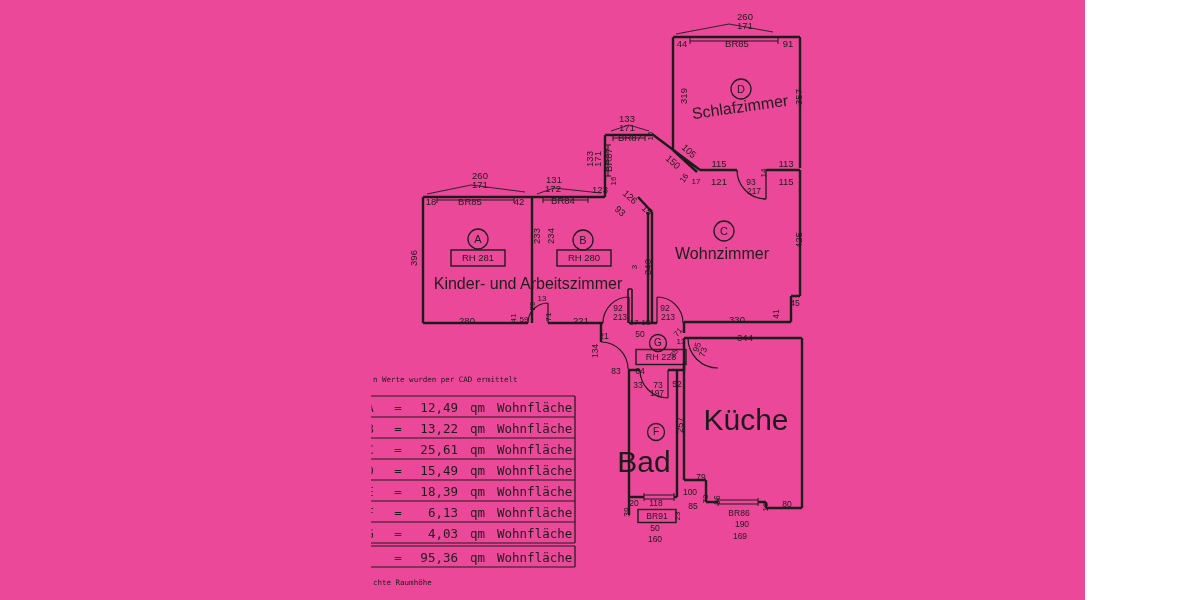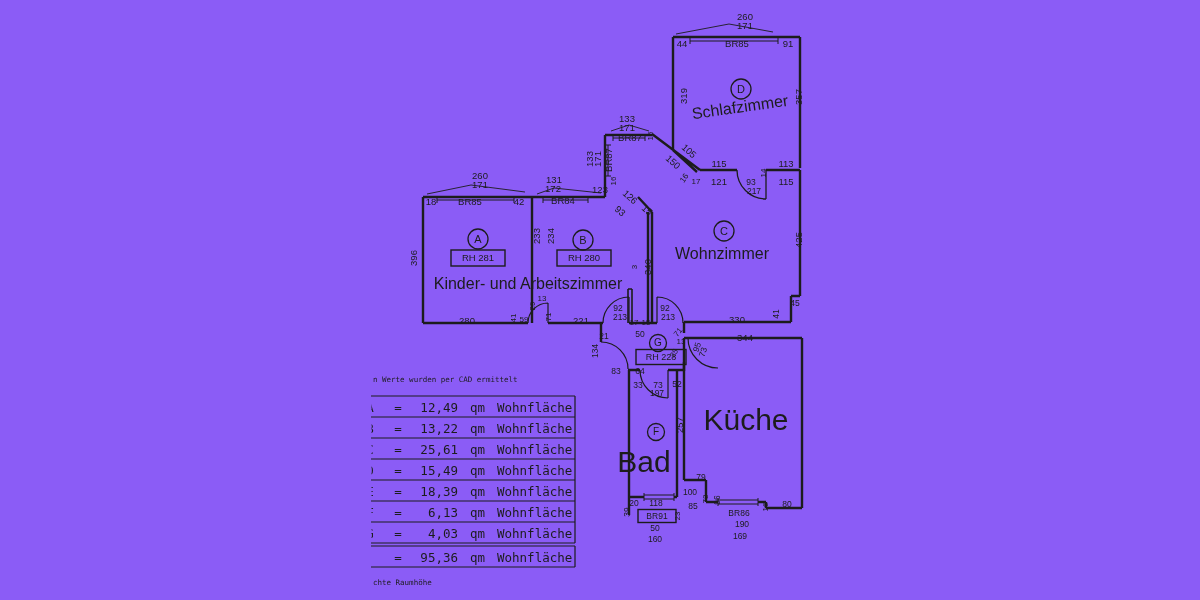--- a/index.html
+++ b/index.html
@@ -1,16 +1,16 @@
 <!DOCTYPE html>
 <html><head>
 <meta charset="utf-8">
 <style>
   html,body{margin:0;padding:0;background:#ffffff;}
-  #stage{position:relative;width:1200px;height:600px;background:#8b5cf6;overflow:hidden;}
+  #stage{position:relative;width:1085px;height:600px;background:#ec4899;overflow:hidden;}
   svg text{font-family:"Liberation Sans",sans-serif;fill:#1c1c1c;}
   svg text.cad{font-family:"DejaVu Sans Mono",monospace;}
   .wall{stroke:#1c1c1c;fill:none;}
 </style>
 </head>
 <body>
 
 <div id="stage">
 <svg id="plan" width="1200" height="600" viewBox="0 0 1200 600">
   <defs>

